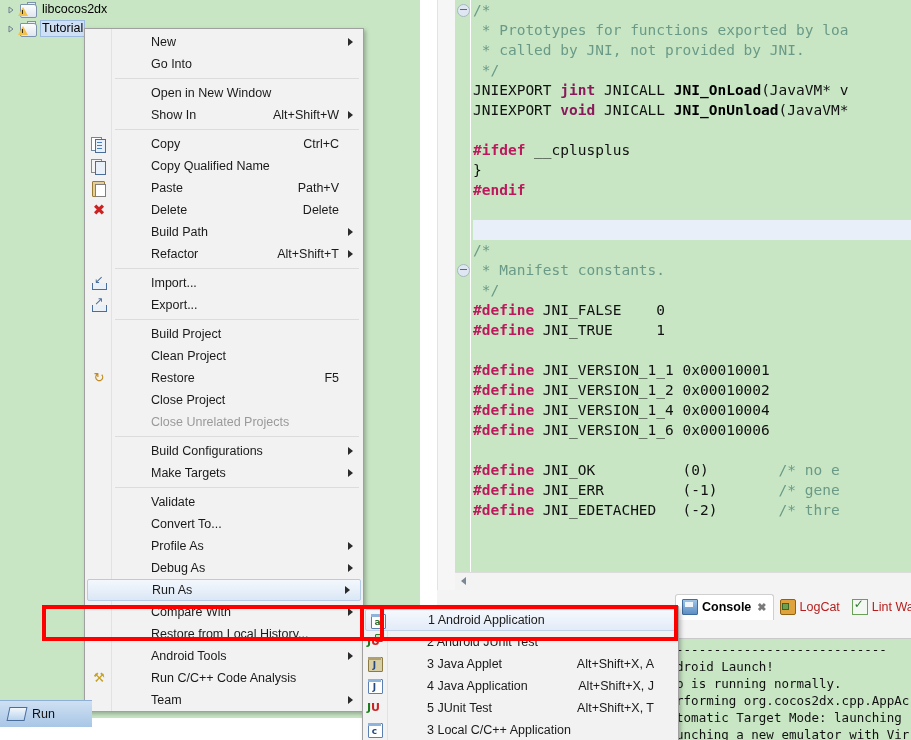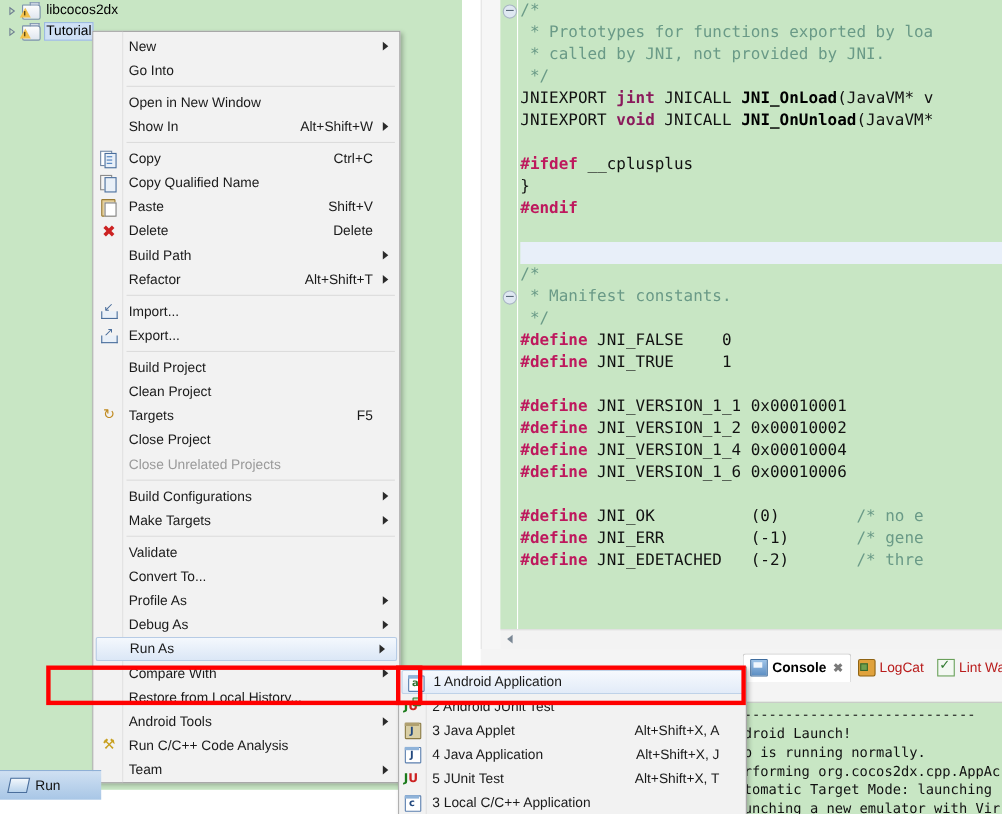--- a/index.html
+++ b/index.html
@@ -229,21 +229,21 @@
     background: #f2f2f2;
     border-right: 1px solid #e2e2e2;
   }
   .mi {
     position: relative;
     height: 22px;
     display: flex; align-items: center;
     padding-left: 32px; padding-right: 10px;
     z-index: 2;
   }
-  .mi .lbl { flex: 1 1 auto; white-space: nowrap; }
+  .mi .lbl { flex: 1 1 auto; white-space: nowrap; margin-left: 34px; }
   .mi .acc { color: #1a1a1a; white-space: nowrap; padding-right: 4px; }
   .mi .arr {
     width: 10px; flex: 0 0 10px;
     display: flex; align-items: center; justify-content: flex-end;
   }
   .mi .arr i {
     display:block;
     width: 0; height: 0;
     border-top: 4px solid transparent;
     border-bottom: 4px solid transparent;
@@ -521,21 +521,21 @@
           </span>
           <span class="lbl">Copy Qualified Name</span>
           <span class="arr"></span>
         </div>
         <div class="mi">
           <span class="mico ico-paste">
             <span class="clip"></span>
             <span class="pg"></span>
           </span>
           <span class="lbl">Paste</span>
-          <span class="acc">Shift+V</span>
+          <span class="acc">Path+V</span>
           <span class="arr"></span>
         </div>
         <div class="mi">
           <span class="mico ico-del">✖</span>
           <span class="lbl">Delete</span>
           <span class="acc">Delete</span>
           <span class="arr"></span>
         </div>
         <div class="mi">
           <span class="lbl">Build Path</span>
@@ -571,21 +571,21 @@
         <div class="mi">
           <span class="lbl">Build Project</span>
           <span class="arr"></span>
         </div>
         <div class="mi">
           <span class="lbl">Clean Project</span>
           <span class="arr"></span>
         </div>
         <div class="mi">
           <span class="mico ico-refresh">↻</span>
-          <span class="lbl">Targets</span>
+          <span class="lbl">Restore</span>
           <span class="acc">F5</span>
           <span class="arr"></span>
         </div>
         <div class="mi">
           <span class="lbl">Close Project</span>
           <span class="arr"></span>
         </div>
         <div class="mi disabled">
           <span class="lbl">Close Unrelated Projects</span>
           <span class="arr"></span>

